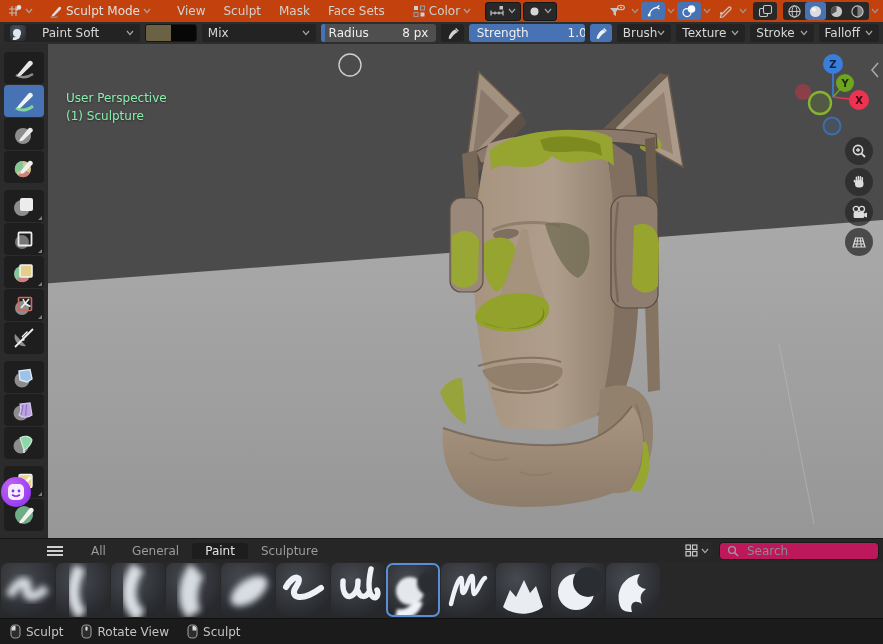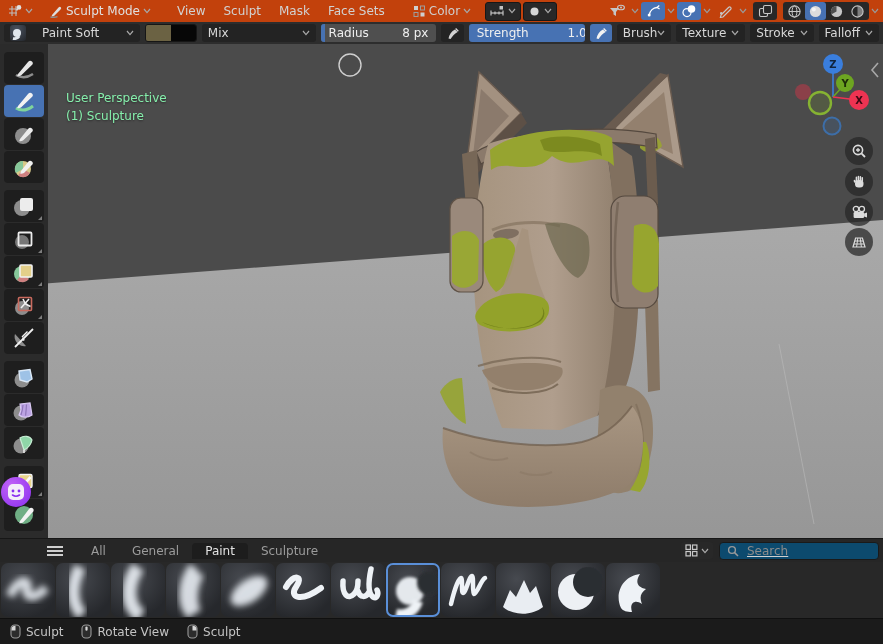--- a/index.html
+++ b/index.html
@@ -52,22 +52,22 @@
           display:flex;align-items:center;justify-content:center;}
   
   .shelf-head{position:absolute;left:0;top:538px;width:883px;height:24px;background:#262626;
               border-top:1px solid #171717;display:flex;align-items:center;box-sizing:border-box;padding:0 4px;}
   .burger{margin-left:42px;display:flex;align-items:center;}
   .tabs{display:flex;align-items:center;margin-left:14px;height:24px;}
   .tab{padding:1px 13px;color:#9c9c9c;}
   .tab.active{background:#1d1d1d;color:#e3e3e3;border-radius:4px 4px 0 0;}
   .shelf-right{margin-left:auto;display:flex;align-items:center;gap:6px;}
   .disp-btn{display:flex;align-items:center;gap:3px;background:#282828;border-radius:3px;padding:2px 4px;}
-  .searchbox{display:flex;align-items:center;gap:6px;background:#0c4a6e;border:1px solid #1a1a1a;
-             border-radius:4px;height:18px;width:160px;padding:0 7px;box-sizing:border-box;text-decoration:underline;}
+  .searchbox{display:flex;align-items:center;gap:6px;background:#be185d;border:1px solid #1a1a1a;
+             border-radius:4px;height:18px;width:160px;padding:0 7px;box-sizing:border-box;}
   .searchbox input{background:transparent;border:none;outline:none;color:#cfcfcf;font-size:12px;width:110px;
                    font-family:"DejaVu Sans","Liberation Sans",sans-serif;}
   .searchbox input::placeholder{color:#8b8b8b;}
   .thumbstrip{position:absolute;left:0;top:562px;width:883px;height:56px;background:#282828;
               display:flex;align-items:center;padding-left:1px;gap:1px;box-sizing:border-box;}
   .thumb{width:54px;height:54px;border-radius:7px;box-sizing:border-box;border:1px solid #1f1f1f;
          background:radial-gradient(circle at 38% 30%,#474a50,#26282c 78%);overflow:hidden;flex:0 0 auto;}
   .thumb.sel{border:2px solid #5a8fd8;}
   
   .statusbar{position:absolute;left:0;top:618px;width:883px;height:26px;background:#1b1b1b;

